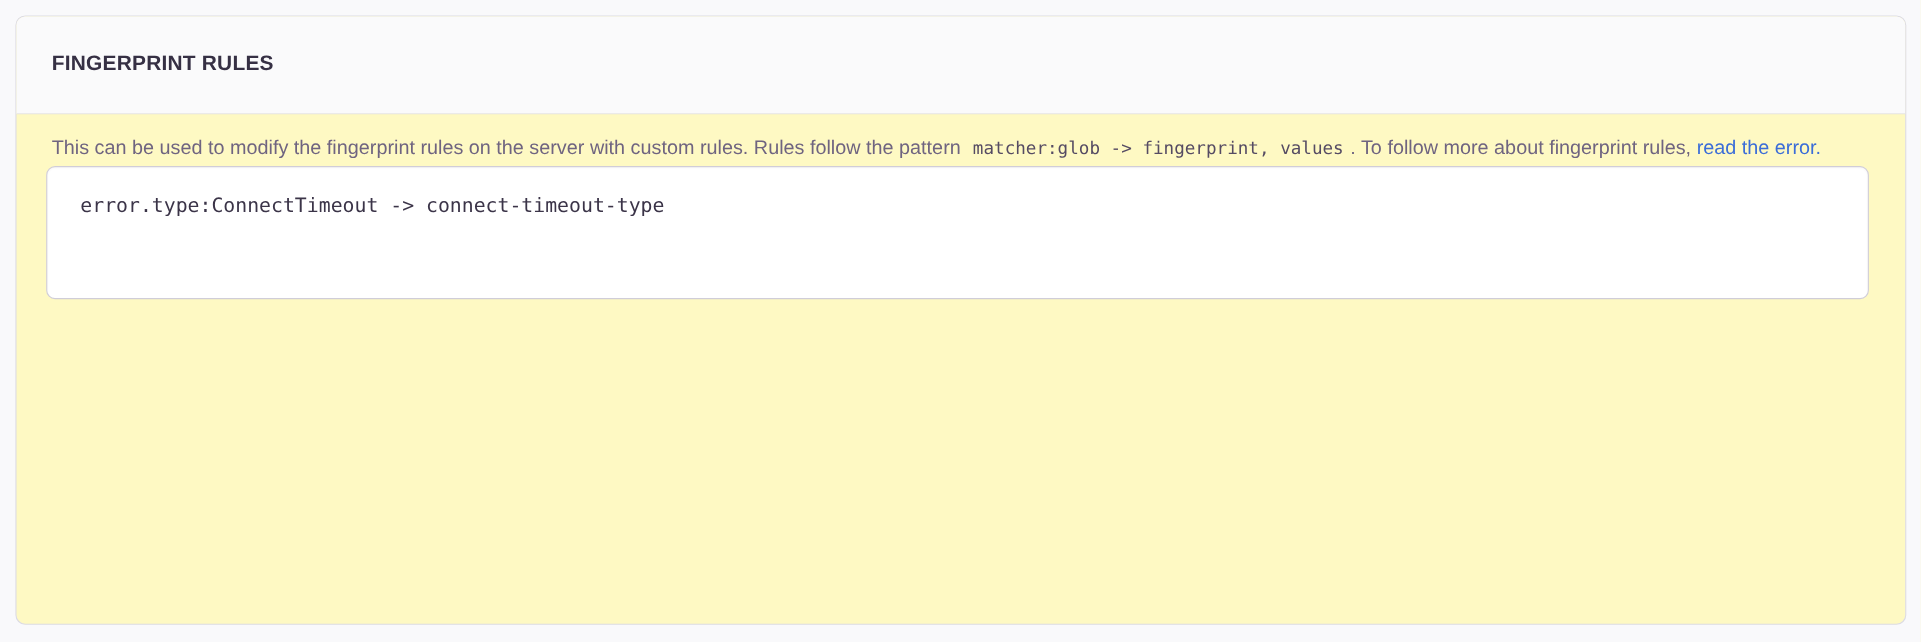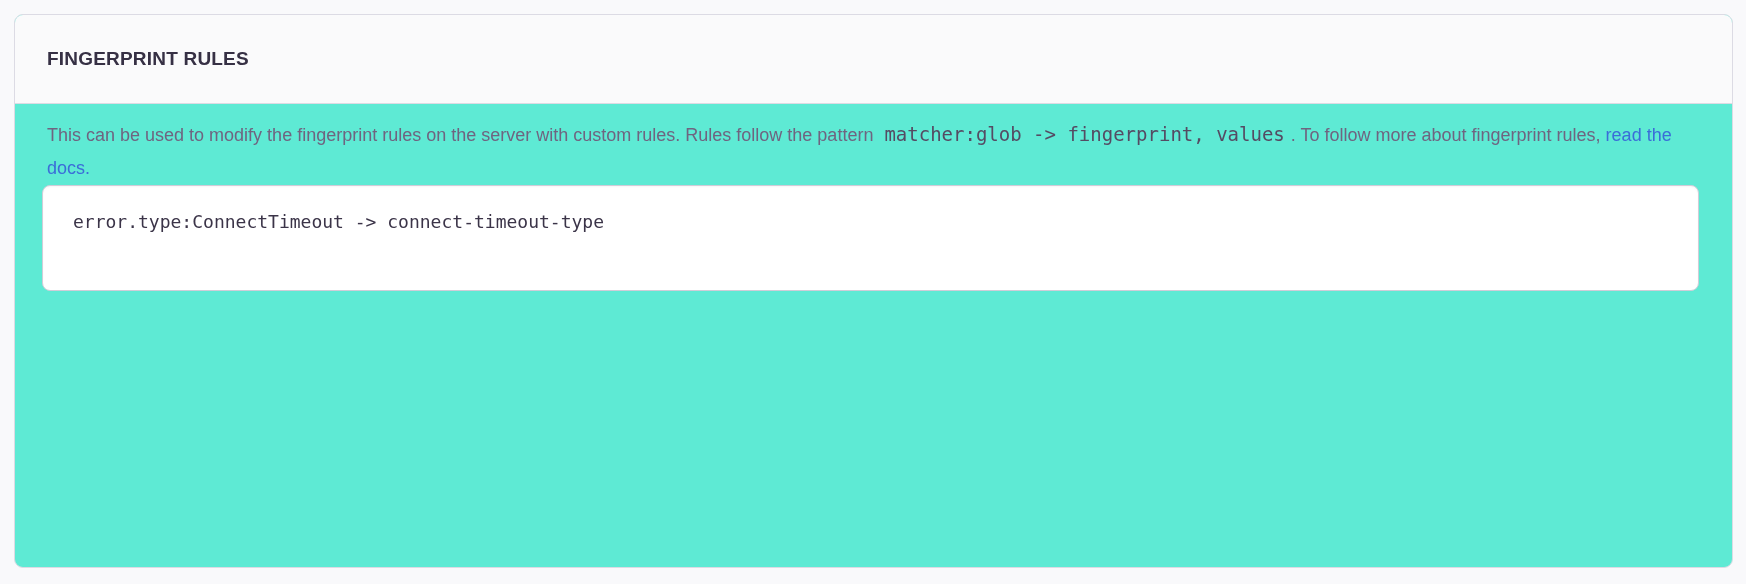--- a/index.html
+++ b/index.html
@@ -10,21 +10,21 @@
     height: 584px;
     background: #f9f9fb;
     font-family: "Liberation Sans", sans-serif;
   }
   .panel {
     position: absolute;
     left: 14px;
     top: 14px;
     width: 1719px;
     height: 554px;
-    background: #5eead4;
+    background: #fef9c3;
     border: 1px solid #dcdbe4;
     border-radius: 9px;
   }
   .panel-header {
     height: 89px;
     display: flex;
     align-items: center;
     padding: 0 32px;
     background: #fafafb;
     border-bottom: 1px solid #dcdbe4;
@@ -40,21 +40,21 @@
     padding: 14px 32px 0 32px;
   }
   .description {
     margin: 0;
     font-size: 18px;
     line-height: 33px;
     color: #6f6480;
   }
   .inline-code {
     font-family: "DejaVu Sans Mono", monospace;
-    font-size: 19px;
+    font-size: 16px;
     color: #554b63;
     padding: 0 6px;
   }
   .docs-link {
     color: #3b6dd8;
     text-decoration: none;
     cursor: pointer;
   }
   .link-period {
     color: #3b6dd8;
@@ -68,21 +68,21 @@
     font-size: 18px;
     line-height: 34px;
     color: #3b3448;
     white-space: pre;
     overflow: hidden;
   }
   .rules-textarea {
     display: block;
     margin-left: -5px;
     width: 1657px;
-    height: 106px;
+    height: 121px;
     padding: 22px 30px;
     background: #ffffff;
     border: 1px solid #d0cdd8;
     border-radius: 8px;
     font-family: "DejaVu Sans Mono", monospace;
     font-size: 18px;
     line-height: 28px;
     color: #3b3448;
     resize: none;
     overflow: hidden;
@@ -91,18 +91,18 @@
   }
 </style>
 </head>
 <body>
 
 <div class="panel">
   <div class="panel-header">
     <span class="panel-title">FINGERPRINT RULES</span>
   </div>
   <div class="panel-body">
-    <p class="description"><span>This can be used to modify the fingerprint rules on the server with custom rules. Rules follow the pattern </span><code class="inline-code">matcher:glob -&gt; fingerprint, values</code><span>. To follow more about fingerprint rules, </span><a class="docs-link">read the docs</a><span class="link-period">.</span></p>
+    <p class="description"><span>This can be used to modify the fingerprint rules on the server with custom rules. Rules follow the pattern </span><code class="inline-code">matcher:glob -&gt; fingerprint, values</code><span>. To follow more about fingerprint rules, </span><a class="docs-link">read the error</a><span class="link-period">.</span></p>
 
 
     <textarea class="rules-textarea" spellcheck="false" style="">error.type:ConnectTimeout -&gt; connect-timeout-type</textarea>
   </div>
 </div>
 
 </body></html>

